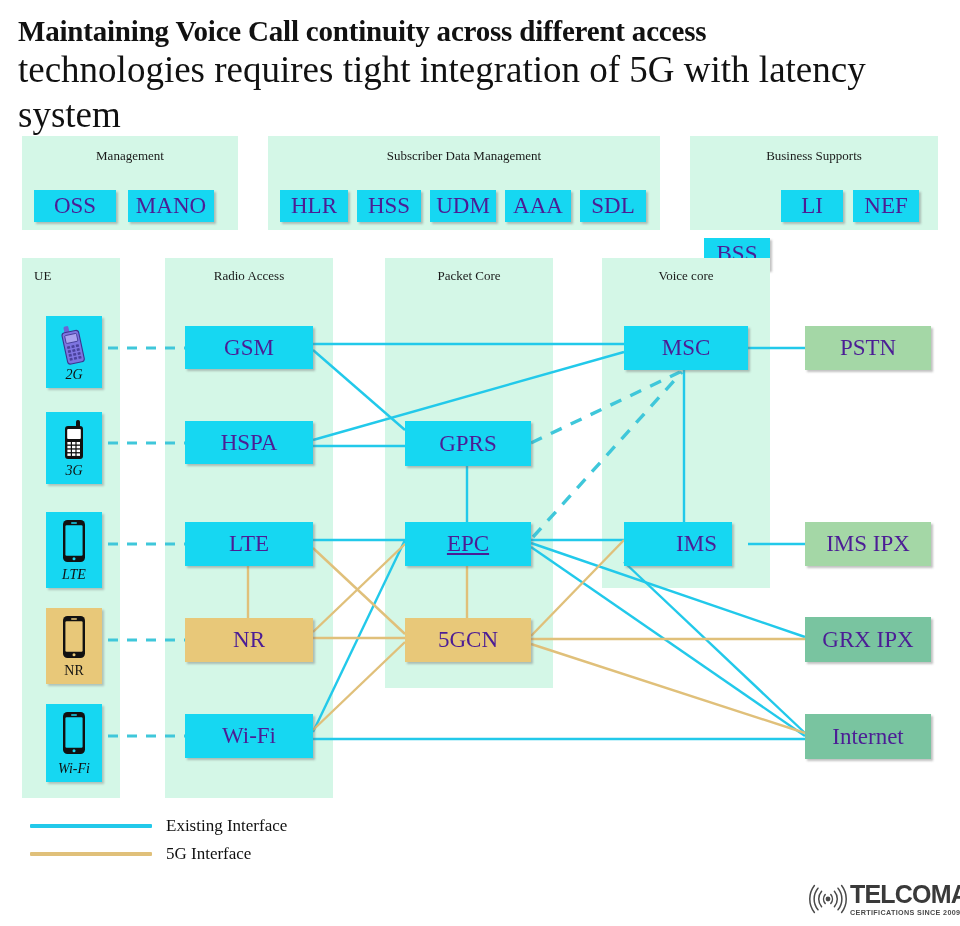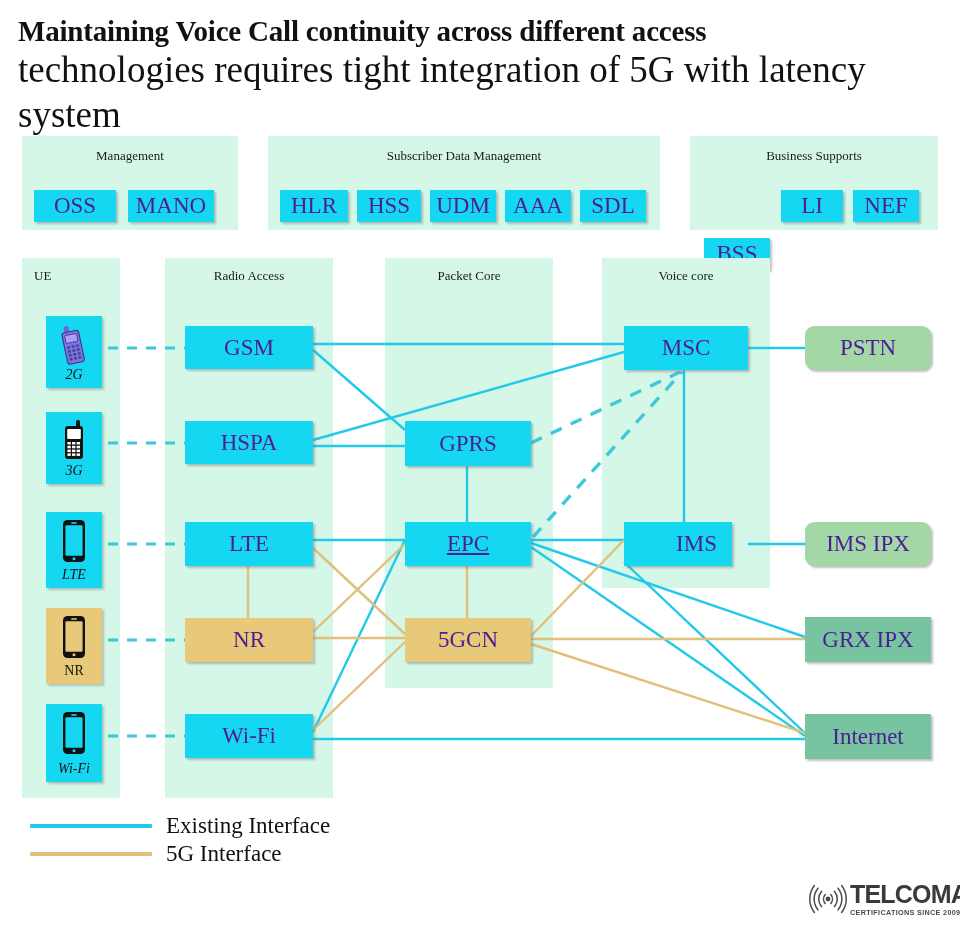--- a/index.html
+++ b/index.html
@@ -42,21 +42,21 @@
     display: flex;
     align-items: center;
     justify-content: center;
     font-size: 23px;
     color: #4c1d95;
     box-shadow: 2px 2px 2px rgba(120,120,120,0.45);
     white-space: nowrap;
   }
   .node.cyan  { background: #16d7f2; }
   .node.gold  { background: #e8c879; }
-  .node.green-l { background: #a4d7a6; border-radius: 9px; }
+  .node.green-l { background: #a4d7a6; }
   .node.green-d { background: #79c4a0; }
 
   
   .ue-tile {
     position: absolute;
     display: flex;
     flex-direction: column;
     align-items: center;
     justify-content: flex-start;
     padding-top: 7px;
@@ -67,21 +67,21 @@
   .ue-label { font-size: 14px; color: #111; margin-top: auto; margin-bottom: 5px; }
   .ue-icon { display: block; }
 
   
   #links { position: absolute; left: 0; top: 0; width: 960px; height: 926px; pointer-events: none; }
 
   
   .legend { position: absolute; left: 30px; top: 812px; }
   .legend-row { display: flex; align-items: center; height: 28px; }
   .legend-swatch { width: 122px; height: 4px; margin-right: 14px; border-radius: 1px; }
-  .legend-text { font-size: 23px; color: #111; }
+  .legend-text { font-size: 17px; color: #111; }
 
   
   .logo {
     position: absolute; left: 808px; top: 882px;
     display: flex; align-items: center;
   }
   .logo-wave { margin-right: 2px; }
   .logo-text { display: flex; flex-direction: column; line-height: 1; }
   .logo-main {
     font-family: "Liberation Sans", sans-serif;

